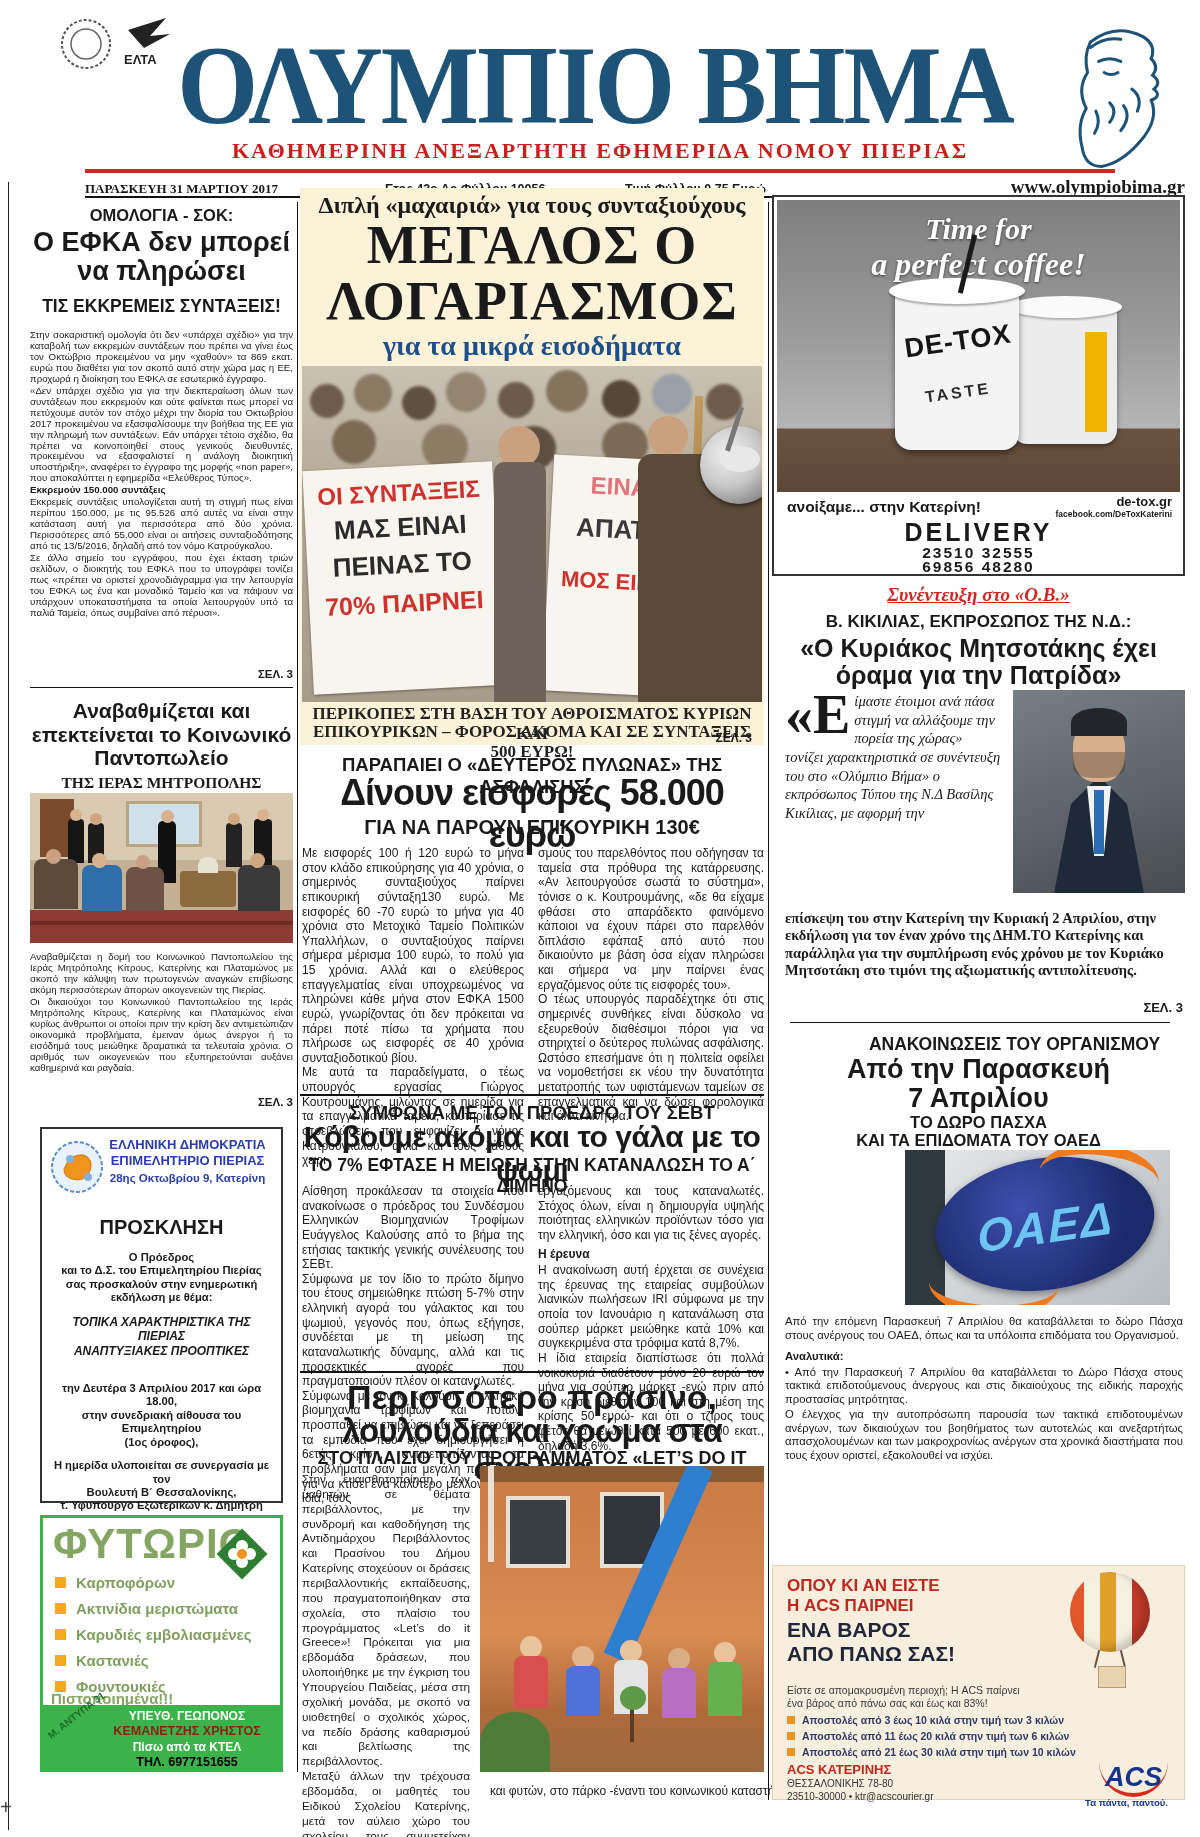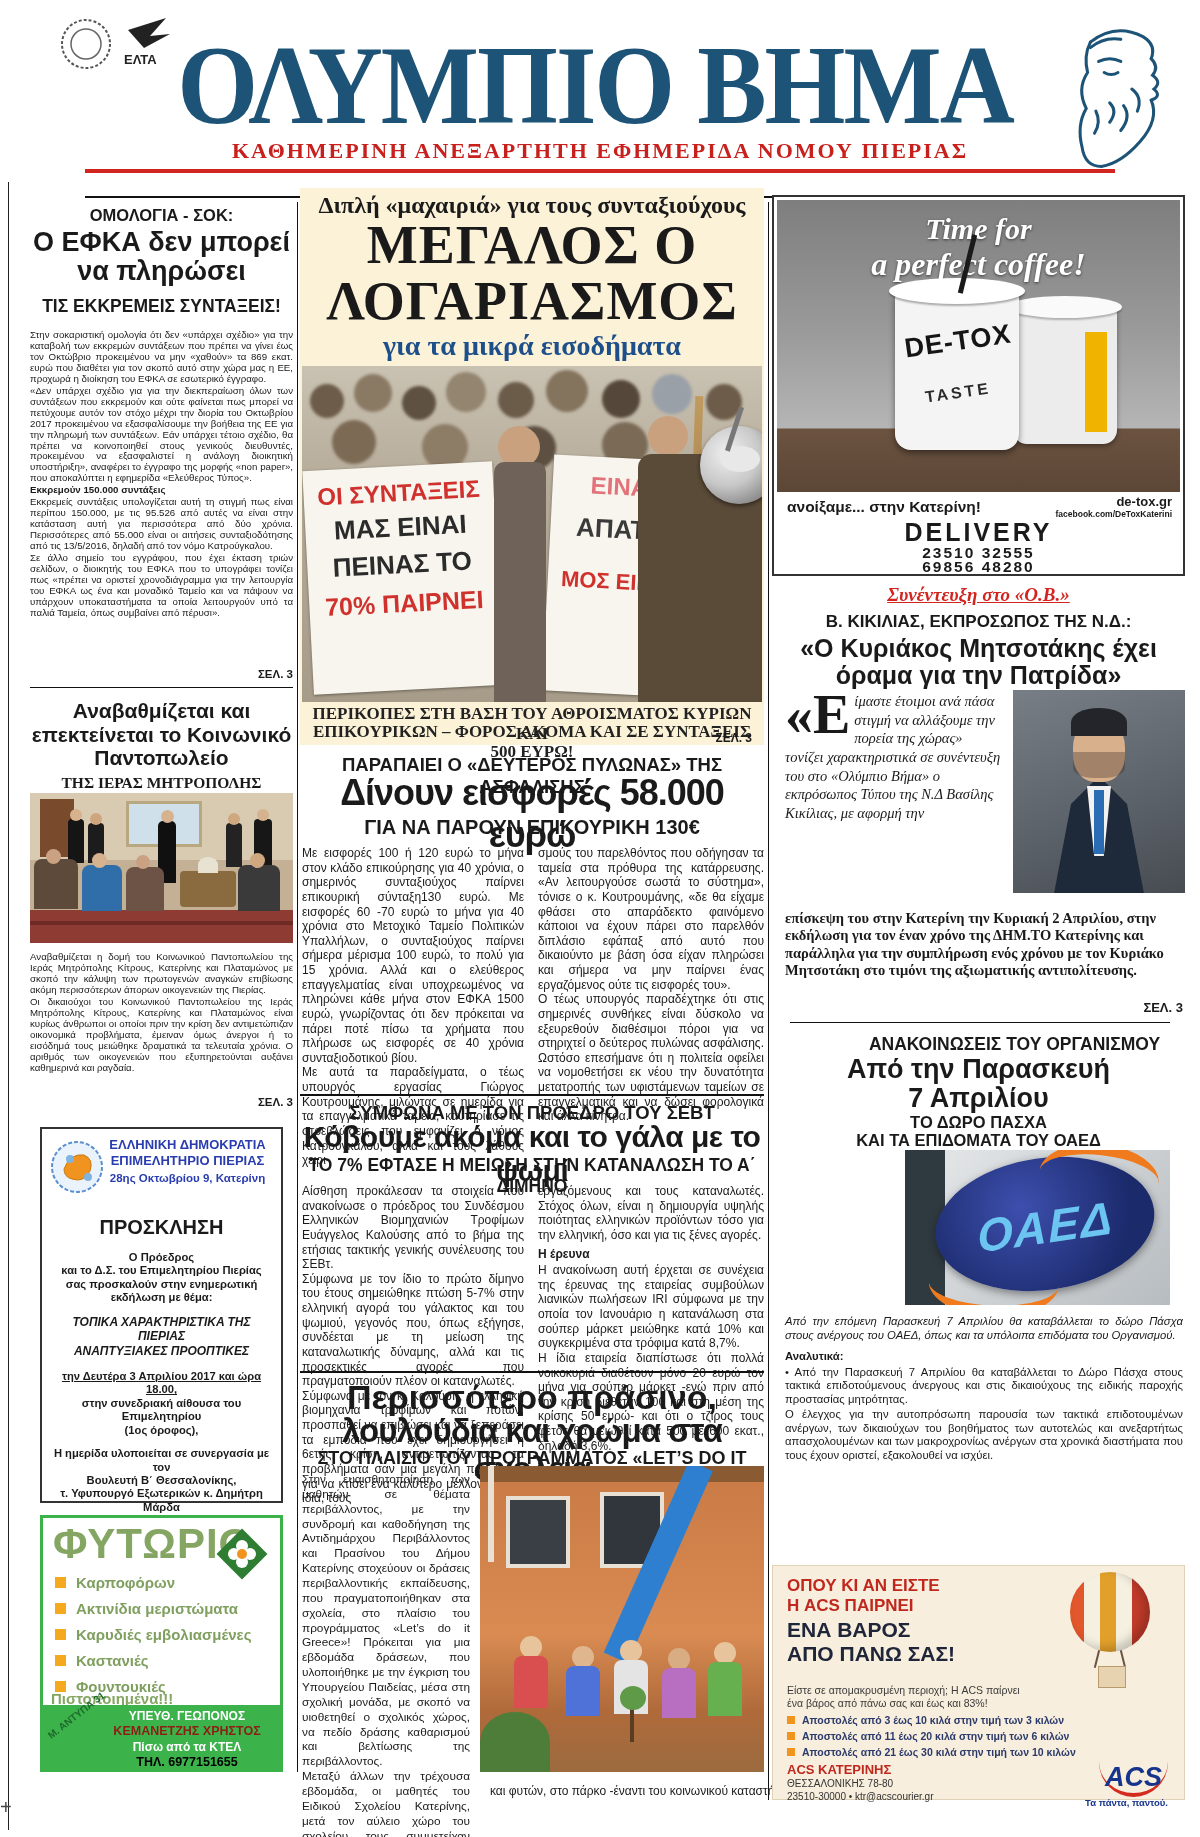--- a/index.html
+++ b/index.html
@@ -63,20 +63,26 @@
         <path d="M60,50 Q68,56 64,66"></path>
         <path d="M30,20 Q40,12 52,14"></path>
       </g>
     </svg>
   </div>
 
   <div class="abs serif b c" style="left:140px;top:138px;width:920px;font-size:22px;color:#c8201d;letter-spacing:2px;">ΚΑΘΗΜΕΡΙΝΗ ΑΝΕΞΑΡΤΗΤΗ ΕΦΗΜΕΡΙΔΑ ΝΟΜΟΥ ΠΙΕΡΙΑΣ</div>
 
   <div class="abs redrule" style="left:85px;top:169px;width:1030px;height:4px;"></div>
 
+  <div class="abs" style="left:85px;top:176px;width:1100px;height:19px;display:flex;align-items:baseline;">
+    <div class="serif b" style="width:300px;font-size:13px;">ΠΑΡΑΣΚΕΥΗ 31 ΜΑΡΤΙΟΥ 2017</div>
+    <div class="b" style="width:240px;font-size:12.5px;">Ετος 43ο  Αρ.Φύλλου  10056</div>
+    <div class="b" style="width:220px;font-size:12.5px;">Τιμή Φύλλου 0,75 Ευρώ</div>
+    <div class="serif b" style="flex:1;text-align:right;font-size:19px;">www.olympiobima.gr</div>
+  </div>
   <div class="abs rule" style="left:85px;top:196px;width:1100px;height:2px;"></div>
 
   <div class="abs rule" style="left:297px;top:202px;width:1px;height:1570px;"></div>
   <div class="abs rule" style="left:768px;top:202px;width:1px;height:1598px;"></div>
 
   <div class="abs c b" style="left:30px;top:206px;width:263px;font-size:16.5px;">ΟΜΟΛΟΓΙΑ - ΣΟΚ:</div>
   <div class="abs c b pre" style="left:30px;top:228px;width:263px;font-size:27px;line-height:1.08;">Ο ΕΦΚΑ δεν μπορεί
 να πληρώσει</div>
   <div class="abs c b" style="left:30px;top:296px;width:263px;font-size:17.5px;">ΤΙΣ ΕΚΚΡΕΜΕΙΣ ΣΥΝΤΑΞΕΙΣ!</div>
   <div class="abs smallbody" style="left:30px;top:330px;width:263px;height:340px;">
@@ -140,21 +146,21 @@
       <div class="c b" style="font-size:13px;color:#2a3db0;">ΕΠΙΜΕΛΗΤΗΡΙΟ ΠΙΕΡΙΑΣ</div>
       <div class="c b" style="font-size:11.5px;color:#2a3db0;margin-top:4px;">28ης Οκτωβρίου 9, Κατερίνη</div>
     </div>
     <div class="c b" style="font-size:20px;margin-top:29px;">ΠΡΟΣΚΛΗΣΗ</div>
     <div class="c b pre" style="font-size:11.2px;margin-top:12px;">Ο Πρόεδρος
 και το Δ.Σ. του Επιμελητηρίου Πιερίας
 σας προσκαλούν στην ενημερωτική
 εκδήλωση με θέμα:</div>
     <div class="c b i pre" style="font-size:12px;margin-top:10px;">ΤΟΠΙΚΑ ΧΑΡΑΚΤΗΡΙΣΤΙΚΑ ΤΗΣ ΠΙΕΡΙΑΣ
 ΑΝΑΠΤΥΞΙΑΚΕΣ ΠΡΟΟΠΤΙΚΕΣ</div>
-    <div class="c b" style="font-size:11.2px;margin-top:12px;text-decoration:underline;">την Δευτέρα  3 Απριλίου 2017 και ώρα 18.00,</div>
+    <div class="c b" style="font-size:11.2px;margin-top:24px;">την Δευτέρα  3 Απριλίου 2017 και ώρα 18.00,</div>
     <div class="c b pre" style="font-size:11.2px;">στην συνεδριακή αίθουσα του Επιμελητηρίου
 (1ος όροφος),</div>
     <div class="c b pre" style="font-size:11.2px;margin-top:10px;">Η ημερίδα υλοποιείται σε συνεργασία με τον
 Βουλευτή Β΄ Θεσσαλονίκης,
 τ. Υφυπουργό Εξωτερικών κ. Δημήτρη Μάρδα
 και το Τ.Ε.Ι Κεντρικής Μακεδονίας</div>
     <div class="c b" style="font-size:11.2px;margin-top:10px;">Η παρουσία σας θα μας τιμήσει ιδιαίτερα</div>
     <div class="c b pre" style="font-size:11.2px;margin-top:10px;">Ο Πρόεδρος
 Επιμελητηρίου Πιερίας
 Ηλίας Χατζηχριστοδούλου</div>
@@ -366,21 +372,21 @@
   <div class="abs photo" style="left:905px;top:1150px;width:265px;height:155px;background:linear-gradient(135deg,#e7e9ea 0%,#cfd3d6 50%,#b7bcc0 100%);">
     <div class="abs" style="left:0;top:0;width:40px;height:155px;background:#2f3a40;"></div>
     <div class="abs" style="left:30px;top:8px;width:220px;height:132px;border-radius:50%;background:radial-gradient(circle at 40% 35%,#3d4fae,#1b2a6b 70%);transform:rotate(-8deg);box-shadow:0 3px 8px rgba(0,0,0,.4);">
       <div class="abs b i c" style="left:10px;top:42px;width:200px;font-size:46px;color:#6cc4f0;letter-spacing:2px;transform:skewX(-6deg);">ΟΑΕΔ</div>
       <div class="abs" style="left:110px;top:-6px;width:120px;height:56px;border-radius:50%;border-top:11px solid #f07b1f;border-left:0;border-right:0;border-bottom:0;transform:rotate(14deg);"></div>
       <div class="abs" style="left:-14px;top:84px;width:130px;height:56px;border-radius:50%;border-bottom:11px solid #f07b1f;border-left:0;border-right:0;border-top:0;transform:rotate(10deg);"></div>
     </div>
   </div>
 
   <div class="abs" style="left:785px;top:1315px;width:398px;height:245px;font-size:11.3px;line-height:1.2;text-align:justify;">
-    <p style="margin:0 0 8px 0;font-style:italic;">Από την επόμενη Παρασκευή 7 Απριλίου θα καταβάλλεται το δώρο Πάσχα στους ανέργους του ΟΑΕΔ, όπως και τα υπόλοιπα επιδόματα του Οργανισμού.</p>
+    <p style="margin:0 0 8px 0;">Από την επόμενη Παρασκευή 7 Απριλίου θα καταβάλλεται το δώρο Πάσχα στους ανέργους του ΟΑΕΔ, όπως και τα υπόλοιπα επιδόματα του Οργανισμού.</p>
     <p class="b" style="margin:0 0 2px 0;">Αναλυτικά:</p>
     <p style="margin:0 0 2px 0;">• Από την Παρασκευή 7 Απριλίου θα καταβάλλεται το Δώρο Πάσχα στους τακτικά επιδοτούμενους άνεργους και στις δικαιούχους της ειδικής παροχής προστασίας μητρότητας.</p>
     <p style="margin:0;">Ο έλεγχος για την αυτοπρόσωπη παρουσία των τακτικά επιδοτουμένων ανέργων, των δικαιούχων του βοηθήματος των αυτοτελώς και ανεξαρτήτως απασχολουμένων και των μακροχρονίως ανέργων στα χρονικά διαστήματα που τους έχουν οριστεί, εξακολουθεί να ισχύει.</p>
   </div>
 
   <div class="abs" style="left:772px;top:1565px;width:413px;height:235px;background:#f7eedd;border:1px solid #e0d2b4;box-sizing:border-box;">
     <div class="abs" style="left:14px;top:10px;width:250px;line-height:1.15;">
       <div class="b" style="font-size:17px;color:#c0281e;">ΟΠΟΥ ΚΙ ΑΝ ΕΙΣΤΕ</div>
       <div class="b" style="font-size:17px;color:#c0281e;">Η ACS ΠΑΙΡΝΕΙ</div>
       <div class="b" style="font-size:21px;color:#20263a;margin-top:3px;">ΕΝΑ ΒΑΡΟΣ</div>

